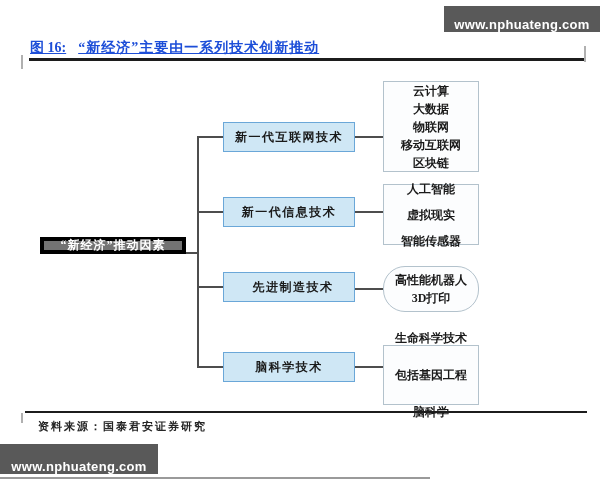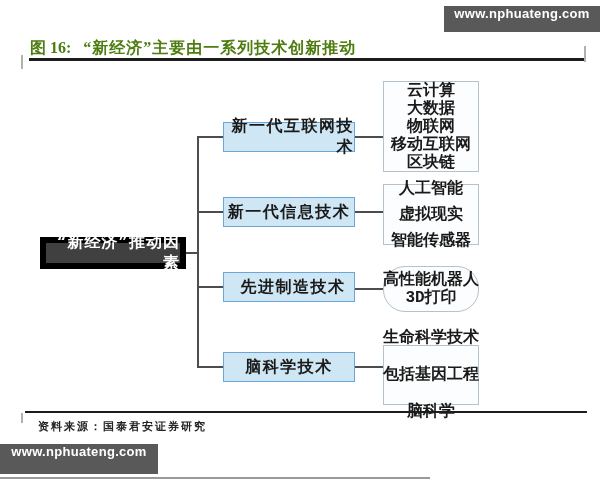--- a/index.html
+++ b/index.html
@@ -2,47 +2,47 @@
 <html><head>
 <meta charset="utf-8">
 <style>
   html,body{margin:0;padding:0;}
   body{width:600px;height:480px;background:#ffffff;position:relative;overflow:hidden;
        font-family:"Liberation Sans",sans-serif;}
   .page{position:absolute;inset:0;width:600px;height:480px;background:#fff;}
 
   
   .banner{position:absolute;background:#595959;color:#ffffff;display:flex;
-          align-items:flex-start;justify-content:center;font-size:13px;font-weight:600;
+          align-items:flex-end;justify-content:center;font-size:13px;font-weight:600;
           letter-spacing:.3px;}
   .banner-top{left:444px;top:6px;width:156px;height:26px;}
   .banner-bottom{left:0;top:444px;width:158px;height:30px;}
 
   
   .title-row{position:absolute;left:30px;top:38px;width:540px;height:20px;
-             font-family:"Liberation Serif",serif;font-weight:bold;color:#4d7c0f;
-             font-size:16px;display:flex;align-items:center;}
+             font-family:"Liberation Serif",serif;font-weight:bold;color:#1d4ed8;
+             font-size:14px;display:flex;align-items:center;text-decoration:underline;}
   .fig-label{margin-right:12px;}
   .fig-title{letter-spacing:1px;}
   .rule-top{position:absolute;left:29px;top:58px;width:556px;height:3px;background:#1c1c1c;}
   .rule-bottom{position:absolute;left:25px;top:411px;width:562px;height:2px;background:#1c1c1c;}
 
   
   .tick{position:absolute;background:#b0b0b0;}
   .tick-l1{left:21px;top:55px;width:2px;height:14px;}
   .tick-r1{left:584px;top:46px;width:2px;height:16px;}
   .tick-l2{left:21px;top:413px;width:2px;height:10px;}
   .bottom-edge{position:absolute;left:0;top:477px;width:430px;height:2px;background:#9a9a9a;}
 
   
   .node{position:absolute;box-sizing:border-box;display:flex;align-items:center;
-        justify-content:center;text-align:right;
-        font-family:Liberation Mono, monospace;font-weight:bold;font-size:16px;}
-  .root-box{left:40px;top:237px;width:146px;height:32px;background:#404040;
-            border:6px solid #000000;color:#ffffff;letter-spacing:1px;}
+        justify-content:center;text-align:center;
+        font-family:Liberation Serif, serif;font-weight:bold;font-size:12px;}
+  .root-box{left:40px;top:237px;width:146px;height:17px;background:#737373;
+            border:4px solid #000000;color:#ffffff;letter-spacing:1px;}
   .branch-box{left:223px;width:132px;height:30px;background:#cfe7f5;
               border:1.5px solid #6aa7d8;color:#1a1a1a;letter-spacing:1.5px;}
   .branch-1{top:122px;}.branch-2{top:197px;}.branch-3{top:272px;padding-left:8px;}.branch-4{top:352px;}
   .leaf-box{left:383px;width:96px;background:#fcfdfe;border:1.5px solid #b3c2cc;
             color:#1a1a1a;flex-direction:column;justify-content:center;}
   .leaf-line{line-height:18px;white-space:nowrap;}
   .leaf-1{top:81px;height:91px;}
   .leaf-2{top:184px;height:61px;gap:8px;}
   .leaf-3{top:266px;height:46px;border-radius:22px;}
   .leaf-4{top:345px;height:60px;gap:19px;}

